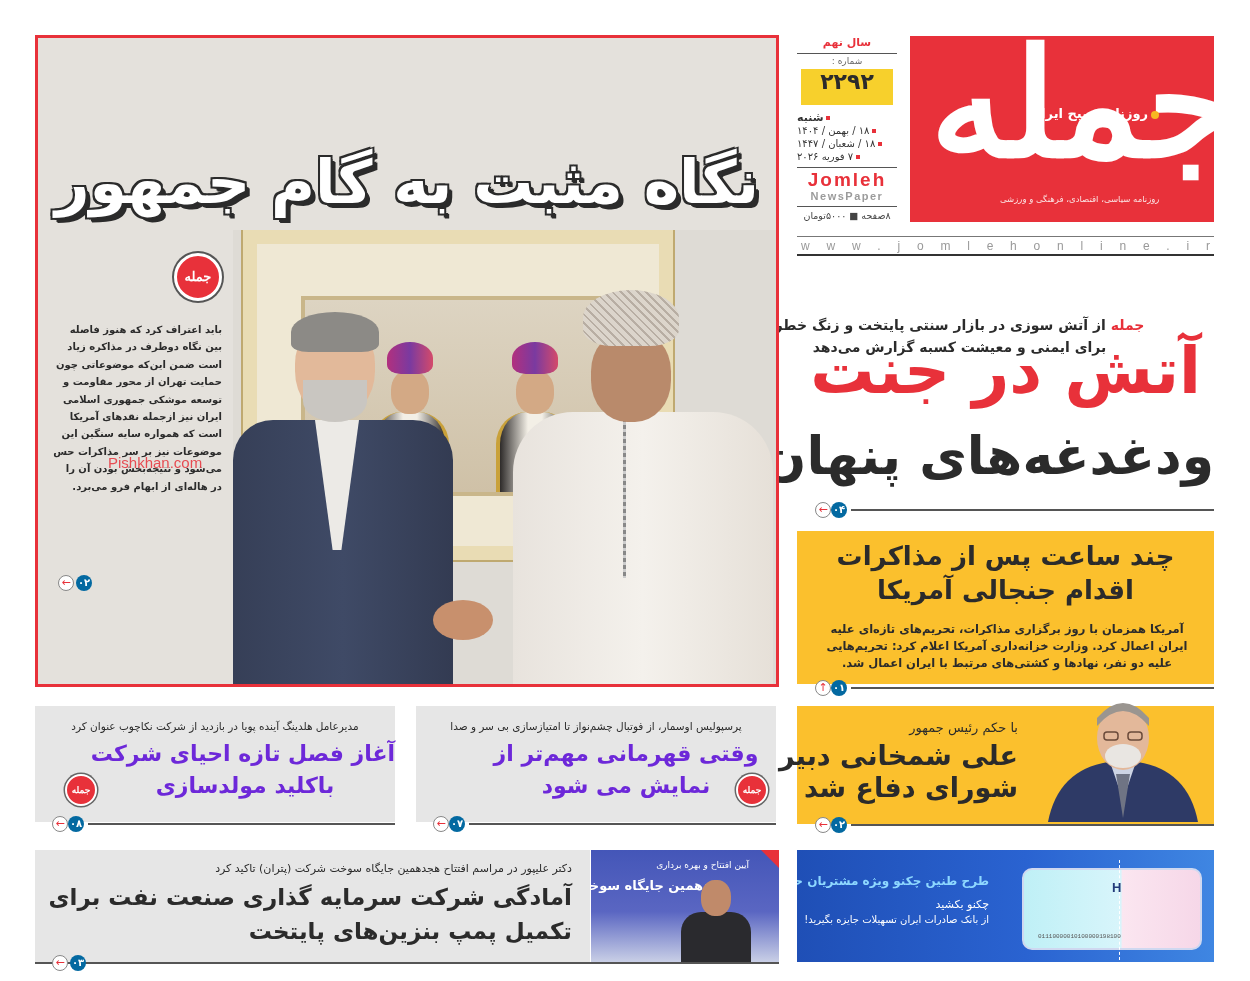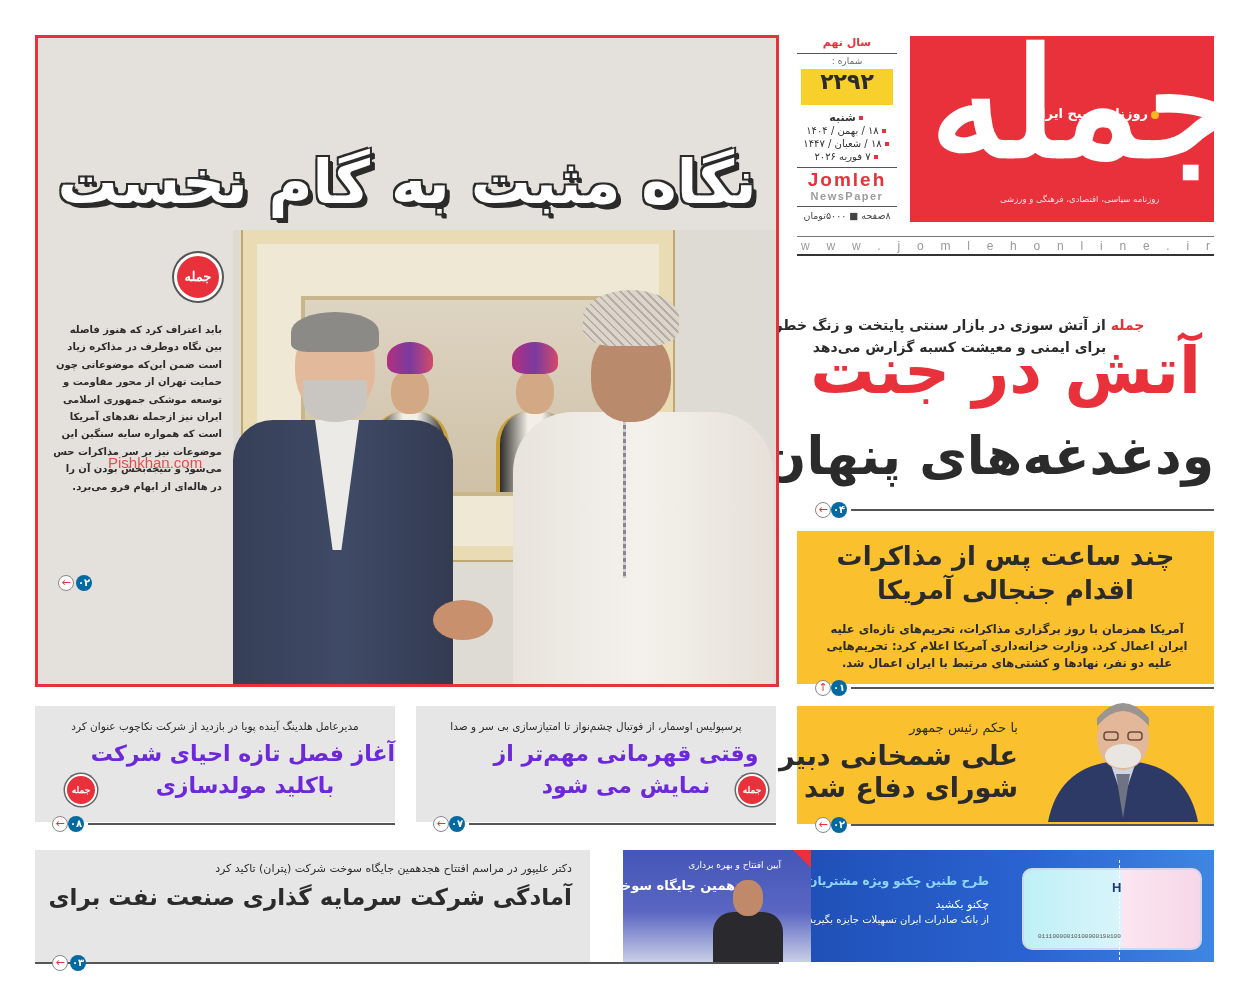--- a/index.html
+++ b/index.html
@@ -11,21 +11,21 @@
   .logo-box { left: 910px; top: 36px; width: 304px; height: 186px; background: #e8313a; overflow: hidden; }
   .logo-text { position: absolute; left: 20px; top: -8px; font-family: "DejaVu Serif", serif; font-size: 150px; color: #ffffff; font-weight: bold; line-height: 1; letter-spacing: -6px; }
   .logo-tag { position: absolute; left: 120px; top: 70px; font-size: 13px; color: #fff; font-weight: bold; white-space: nowrap; }
   .logo-tag .dot { display: inline-block; width: 8px; height: 8px; border-radius: 50%; background: #f7b722; margin-left: 3px; vertical-align: middle; }
   .logo-sub { position: absolute; left: 90px; bottom: 18px; font-size: 8.5px; color: #fbe3e3; white-space: nowrap; }
 
   .info-col { left: 797px; top: 36px; width: 100px; text-align: center; }
   .year { color: #e8313a; font-size: 11px; font-weight: bold; letter-spacing: 2px; border-bottom: 1.5px solid #555; padding-bottom: 4px; }
   .issue-label { font-size: 9px; color: #666; letter-spacing: 3px; margin-top: 2px; }
   .issue-num { background: #f7d02c; color: #2b2b2b; font-size: 22px; font-weight: bold; height: 36px; line-height: 26px; margin: 3px 4px 6px 4px; letter-spacing: 2px; }
-  .date-line { font-size: 10px; color: #333; text-align: center; padding-right: 2px; line-height: 13px; white-space: nowrap; }
+  .date-line { font-size: 10px; color: #333; text-align: left; padding-right: 2px; line-height: 13px; white-space: nowrap; }
   .date-line .sq { display: inline-block; width: 4px; height: 4px; background: #e8313a; margin-left: 3px; vertical-align: middle; }
   .date-line.bold { font-weight: bold; font-size: 11px; letter-spacing: 3px; }
   .jomleh-en { border-top: 1.5px solid #555; margin-top: 4px; padding-top: 2px; direction: ltr; }
   .jomleh-en .j1 { color: #e8313a; font-size: 19px; font-weight: bold; font-family: "Liberation Sans", sans-serif; letter-spacing: 2px; line-height: 20px; }
   .jomleh-en .j2 { color: #9b9b9b; font-size: 11px; font-weight: bold; font-family: "Liberation Sans", sans-serif; letter-spacing: 1.5px; line-height: 12px; }
   .price { border-top: 1.5px solid #555; margin-top: 4px; padding-top: 3px; font-size: 9.5px; color: #444; white-space: nowrap; }
 
   .url-bar { left: 797px; top: 236px; width: 417px; height: 20px; border-top: 1px solid #777; border-bottom: 2px solid #333; direction: ltr; display: flex; justify-content: space-between; align-items: center; padding: 0 4px; font-family: "Liberation Sans", sans-serif; font-size: 12px; color: #999; }
 
   
@@ -102,21 +102,21 @@
   .grey { background: #e6e6e6; }
   .gbox1 { left: 35px; top: 706px; width: 360px; height: 116px; }
   .gbox2 { left: 416px; top: 706px; width: 360px; height: 116px; }
   .g-kicker { position: absolute; top: 14px; right: 10px; width: 340px; text-align: center; font-size: 10.5px; color: #2b2b2b; white-space: nowrap; }
   .g-h { position: absolute; top: 32px; right: 0; width: 300px; text-align: center; font-size: 22px; font-weight: 900; line-height: 32px; color: #6d28d9; white-space: nowrap; letter-spacing: -1px; }
   .g-stamp { position: absolute; left: 30px; top: 68px; width: 32px; height: 32px; border-radius: 50%; background: #e8313a; border: 2px solid #fff; box-shadow: 0 0 0 1.5px #666; color: #fff; font-size: 9px; font-weight: bold; line-height: 28px; text-align: center; font-family: "DejaVu Serif", serif; }
 
   .gbox3 { left: 35px; top: 850px; width: 555px; height: 112px; }
   .g3-kicker { position: absolute; top: 12px; right: 18px; font-size: 11px; color: #2b2b2b; white-space: nowrap; }
   .g3-h { position: absolute; top: 30px; right: 18px; font-size: 23px; font-weight: 900; line-height: 34px; color: #2b2b2b; text-align: right; white-space: nowrap; letter-spacing: -1px; }
-  .g3-photo { left: 623px; top: 850px; width: 188px; height: 112px; background: linear-gradient(180deg, #4456b8 0%, #5a66c2 55%, #c9cfe6 100%); overflow: hidden; }
+  .g3-photo { left: 591px; top: 850px; width: 188px; height: 112px; background: linear-gradient(180deg, #4456b8 0%, #5a66c2 55%, #c9cfe6 100%); overflow: hidden; }
   .g3-photo .banner1 { position: absolute; right: 30px; top: 10px; font-size: 9px; color: #fff; white-space: nowrap; }
   .g3-photo .banner2 { position: absolute; right: 50px; top: 28px; font-size: 13px; font-weight: bold; color: #fff; white-space: nowrap; }
   .g3-photo .speaker { position: absolute; left: 90px; top: 30px; width: 70px; height: 82px; }
   .g3-photo .speaker .hd { position: absolute; left: 20px; top: 0; width: 30px; height: 36px; border-radius: 45%; background: #c08a6a; }
   .g3-photo .speaker .bd { position: absolute; left: 0; top: 32px; width: 70px; height: 60px; border-radius: 20px 20px 0 0; background: #2a2a2e; }
   .g3-photo .corner { position: absolute; right: 0; top: 0; width: 0; height: 0; border-top: 18px solid #e8313a; border-left: 18px solid transparent; }
   .g3-rule { left: 35px; top: 962px; width: 744px; height: 2px; background: #555; }
 </style>
 </head>
 <body>
@@ -251,21 +251,21 @@
     </div>
     <div class="man-right">
       <div class="mr-body"></div>
         <div class="mr-tassel"></div>
         <div class="mr-head"></div>
         <div class="mr-turban"></div>
     </div>
     <div class="hands"></div>
   </div>
 
-  <div class="main-h">نگاه مثبت به گام نخست</div>
+  <div class="main-h">نگاه مثبت به گام جمهور</div>
 
   <div class="side-column">
     <div class="brand-stamp">جمله</div>
     <div class="side-text">باید اعتراف کرد که هنوز فاصله بین نگاه دوطرف در مذاکره زیاد است ضمن این‌که موضوعاتی چون حمایت تهران از محور مقاومت و توسعه موشکی جمهوری اسلامی ایران نیز ازجمله نقدهای آمریکا است که همواره سایه سنگین این موضوعات نیز بر سر مذاکرات حس می‌شود و نتیجه‌بخش بودن آن را در هاله‌ای از ابهام فرو می‌برد.</div>
   </div>
   <div class="watermark">Pishkhan.com</div>
 
   <div class="main-ref ref-row">
     <div class="ref-arrow">←</div>
     <div class="ref-num">۰۲</div>
@@ -297,20 +297,21 @@
 <div class="abs rule-row" style="left:433px; top:816px; width:343px;">
   <div class="ref-arrow">←</div>
   <div class="ref-num">۰۷</div>
   <div class="line"></div>
 </div>
 
 <div class="abs grey gbox3">
   <div class="g3-kicker">دکتر علیپور در مراسم افتتاح هجدهمین جایگاه سوخت شرکت (پتران) تاکید کرد</div>
   <div class="g3-h">
     <div>آمادگی شرکت سرمایه گذاری صنعت نفت برای</div>
+    <div>تکمیل پمپ بنزین‌های پایتخت</div>
   </div>
 </div>
 <div class="abs g3-photo">
   <div class="banner1">آیین افتتاح و بهره برداری</div>
   <div class="banner2">هجدهمین جایگاه سوخت پتران</div>
   <div class="speaker">
       <div class="bd"></div>
       <div class="hd"></div>
     </div>
   <div class="corner"></div>

